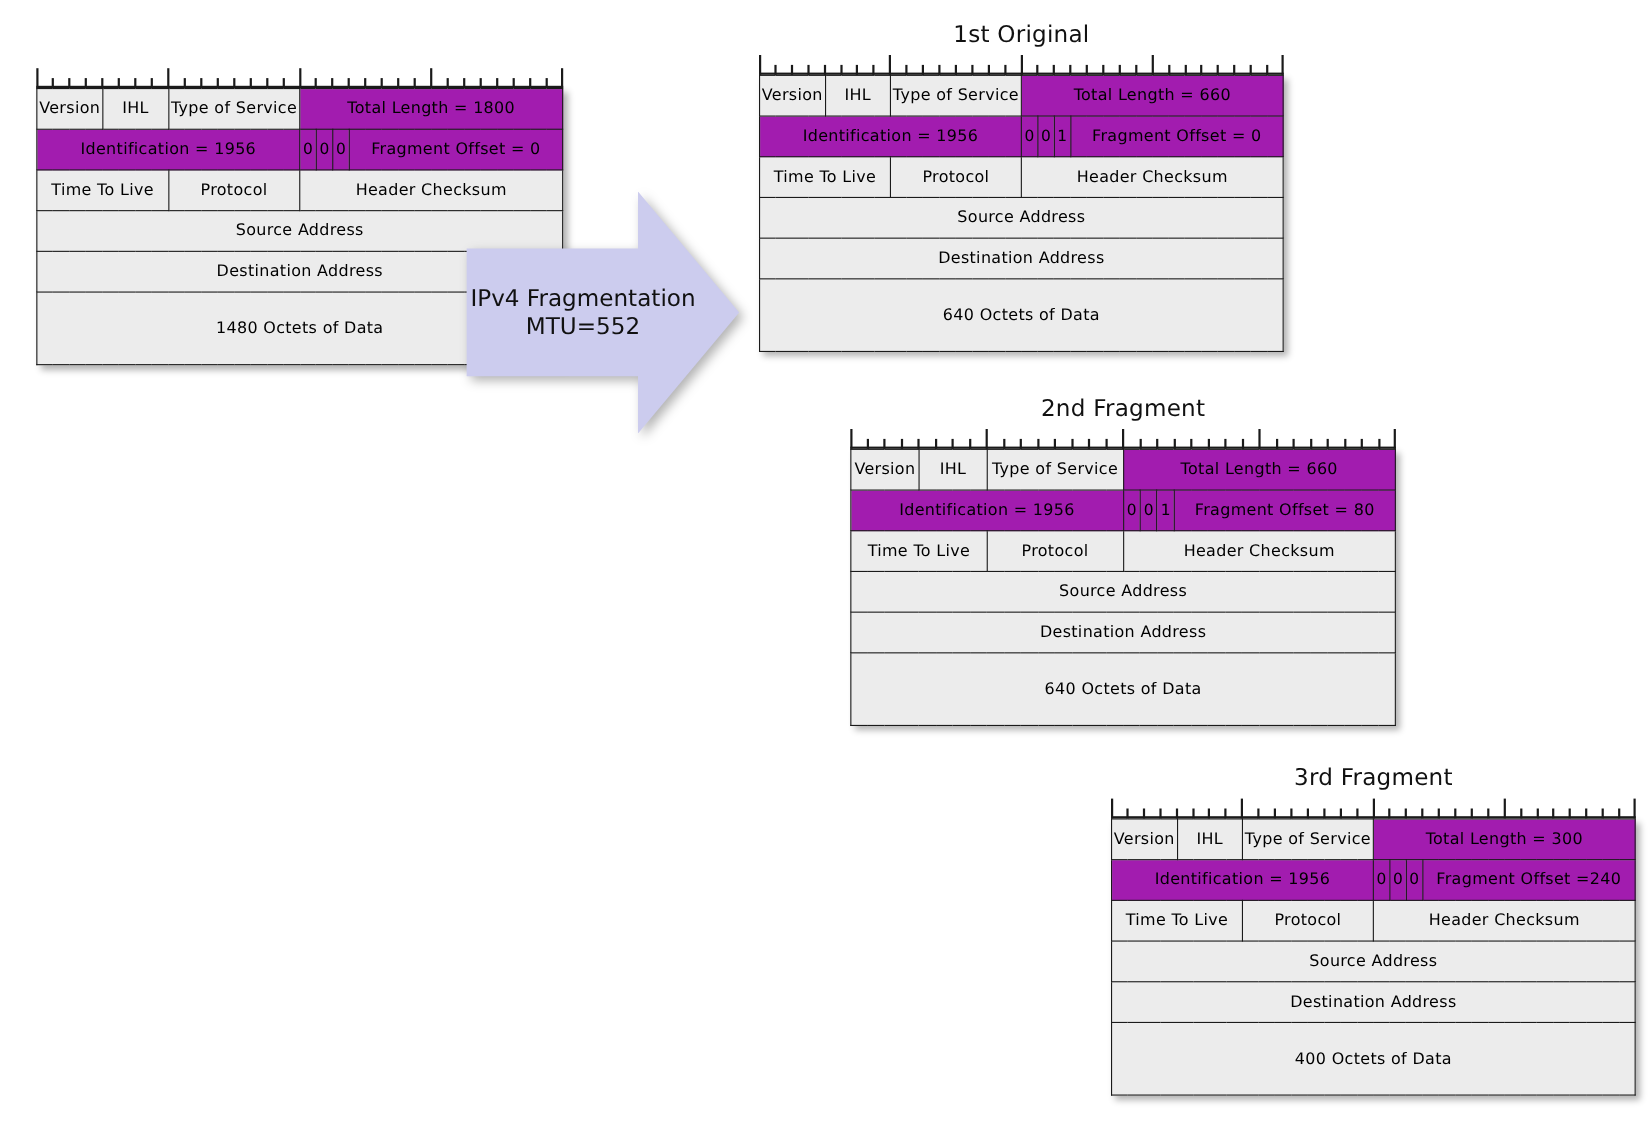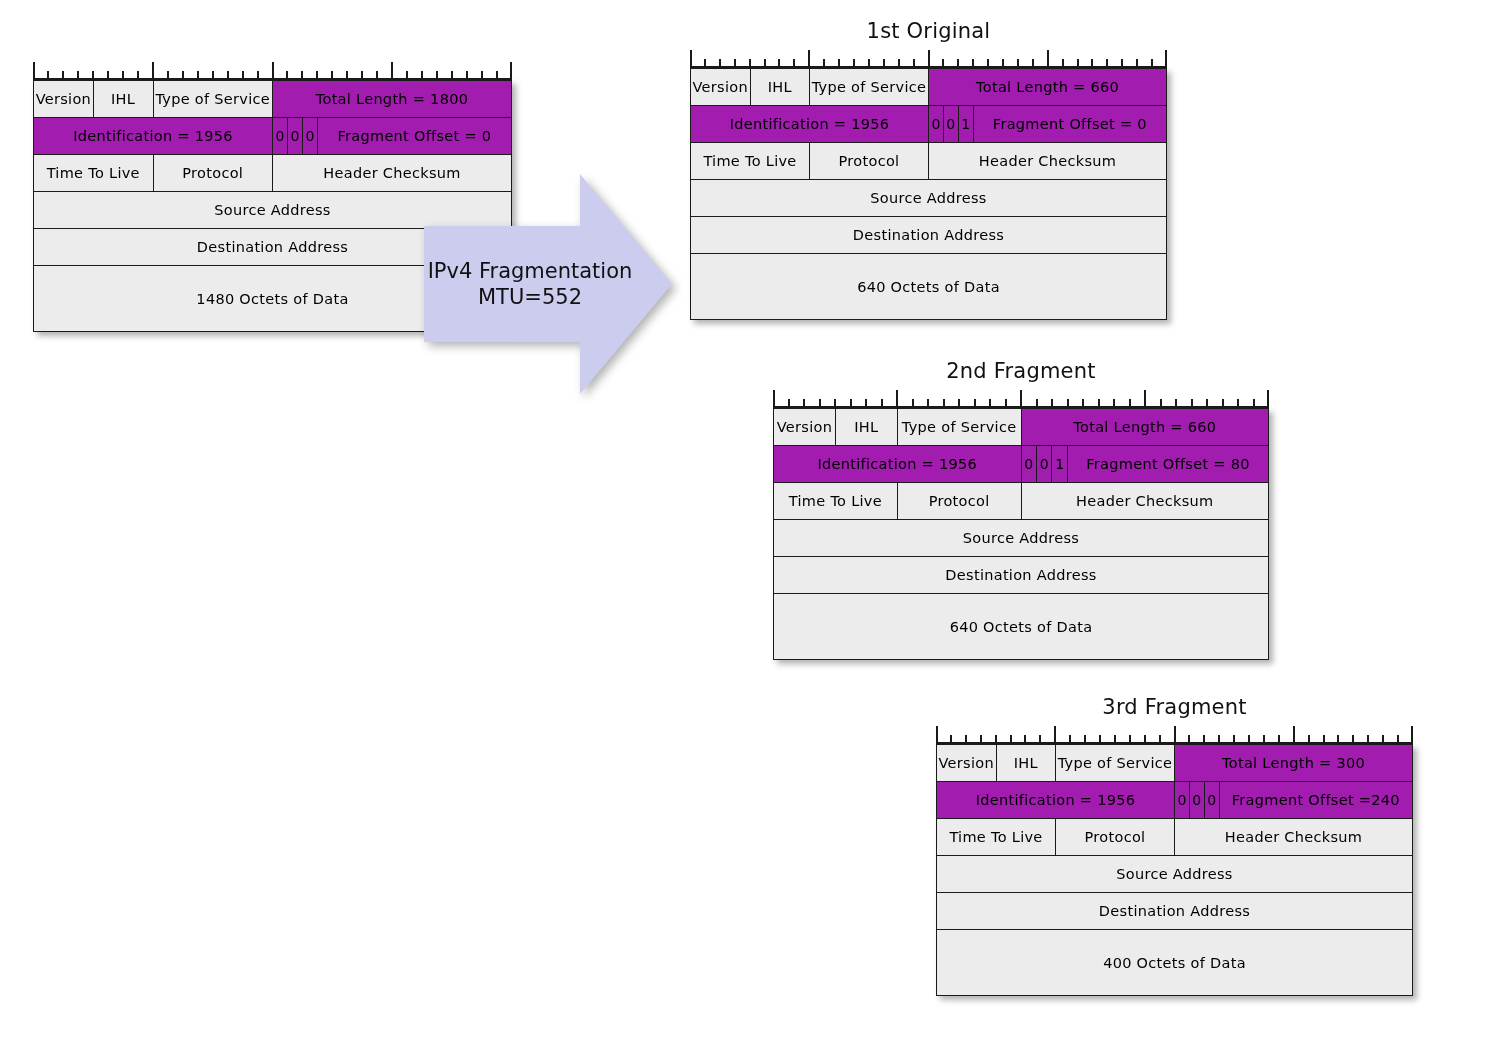--- a/index.html
+++ b/index.html
@@ -313,21 +313,21 @@
     <tr>
       <td colspan="32">Destination Address</td>
     </tr>
     <tr>
       <td colspan="32" class="data-row">640 Octets of Data</td>
     </tr>
   </tbody>
     </table>
 </div>
 
-<div class="packet-block" style="left:936px; top:696px; width:477px;">
+<div class="packet-block" style="left:1010px; top:696px; width:477px;">
   <div class="packet-title">3rd Fragment</div>
   <div class="bit-ruler">
       <div class="ruler-base"></div>
       <div class="tick major" style="left: 0px;"></div>
       <div class="tick minor" style="left: calc(3.125% - 1px);"></div>
       <div class="tick minor" style="left: calc(6.25% - 1px);"></div>
       <div class="tick minor" style="left: calc(9.375% - 1px);"></div>
       <div class="tick minor" style="left: calc(12.5% - 1px);"></div>
       <div class="tick minor" style="left: calc(15.625% - 1px);"></div>
       <div class="tick minor" style="left: calc(18.75% - 1px);"></div>

